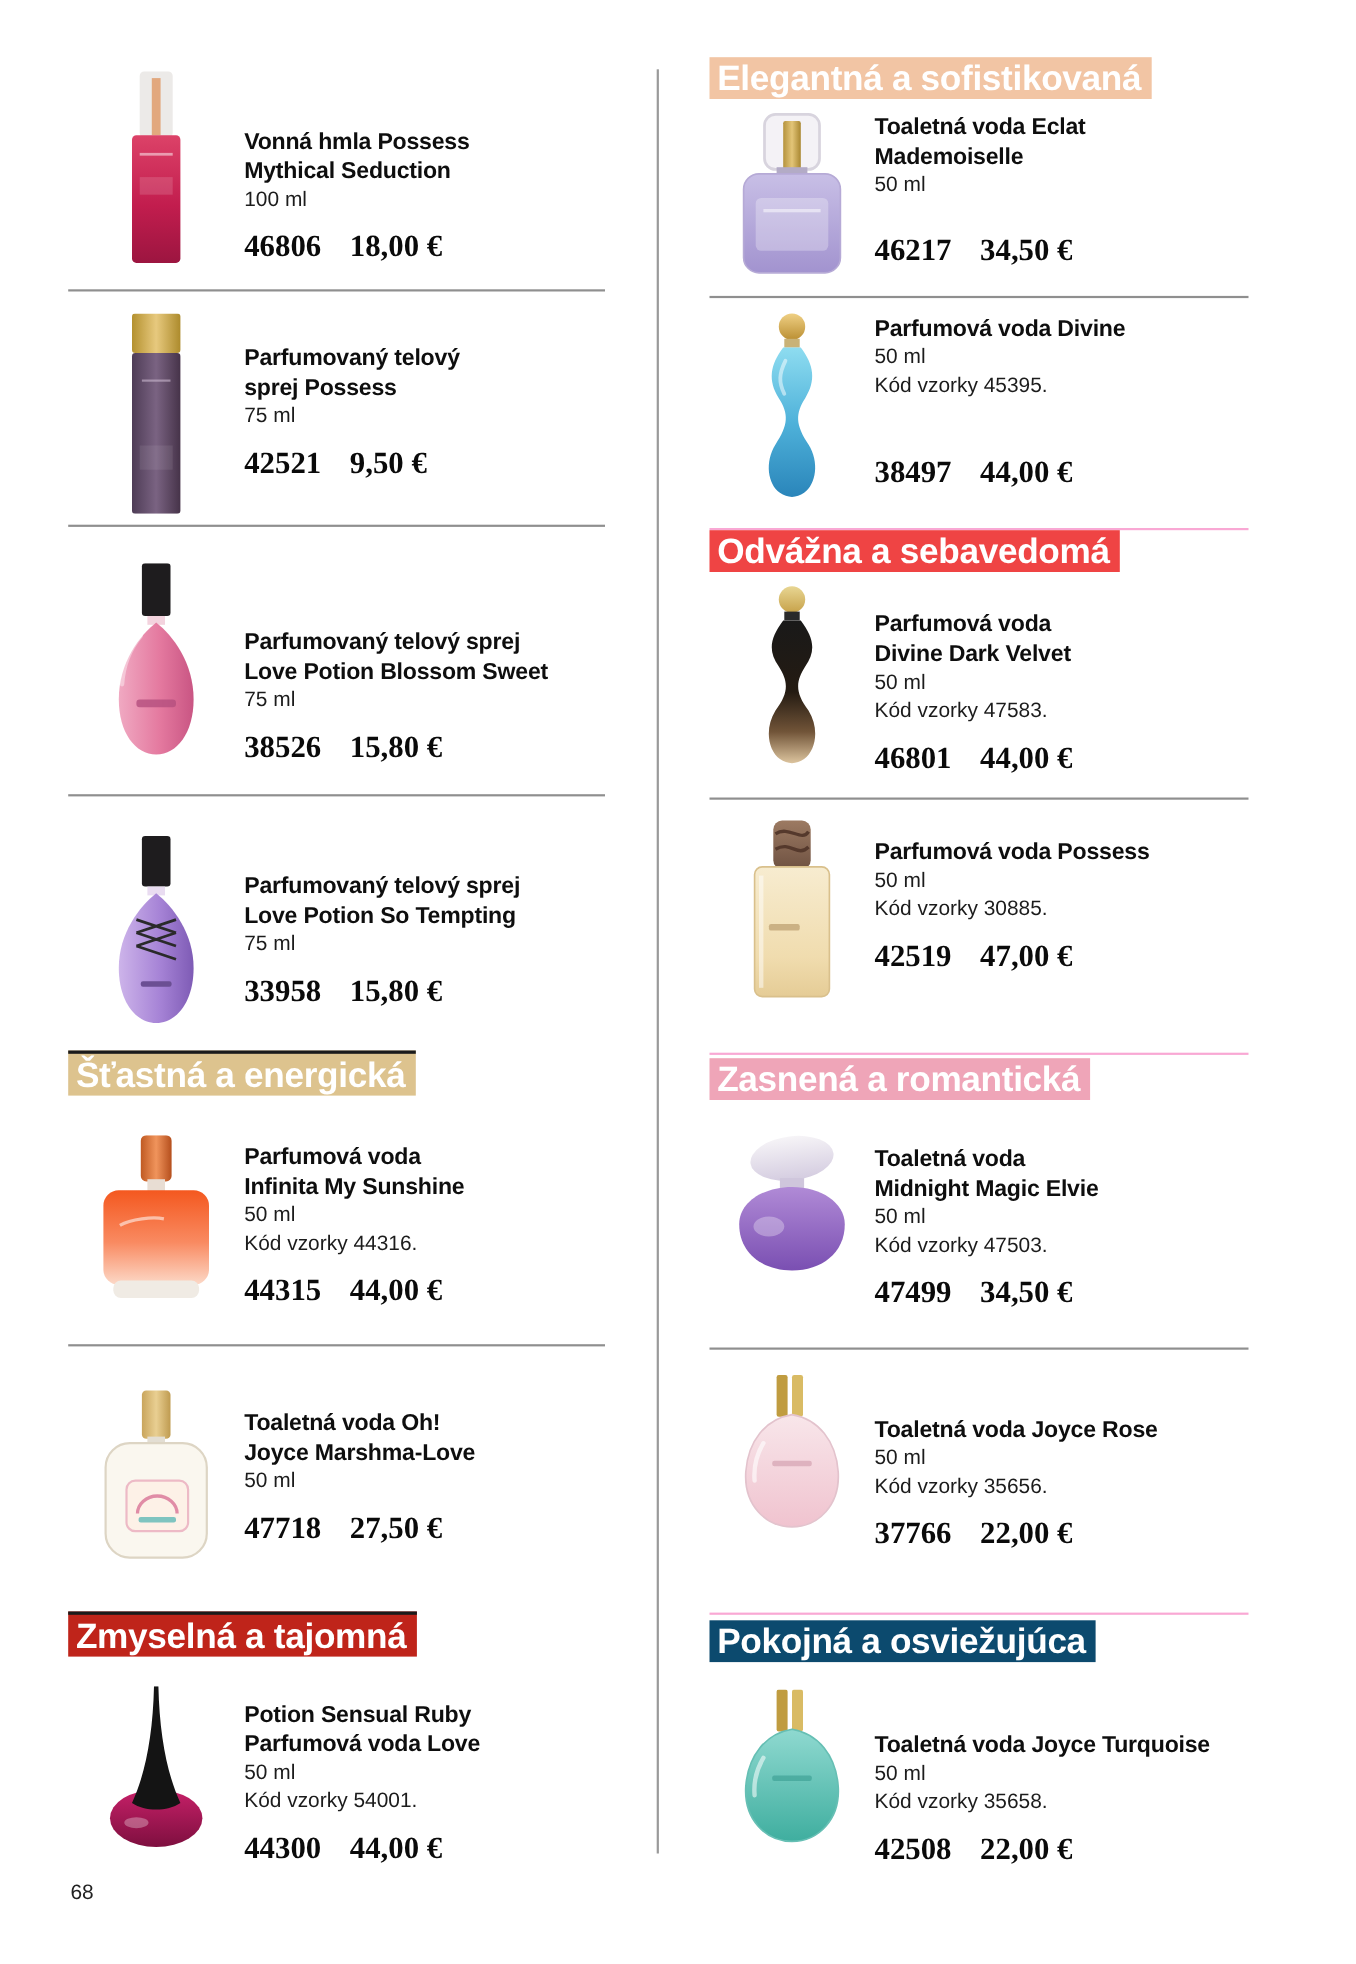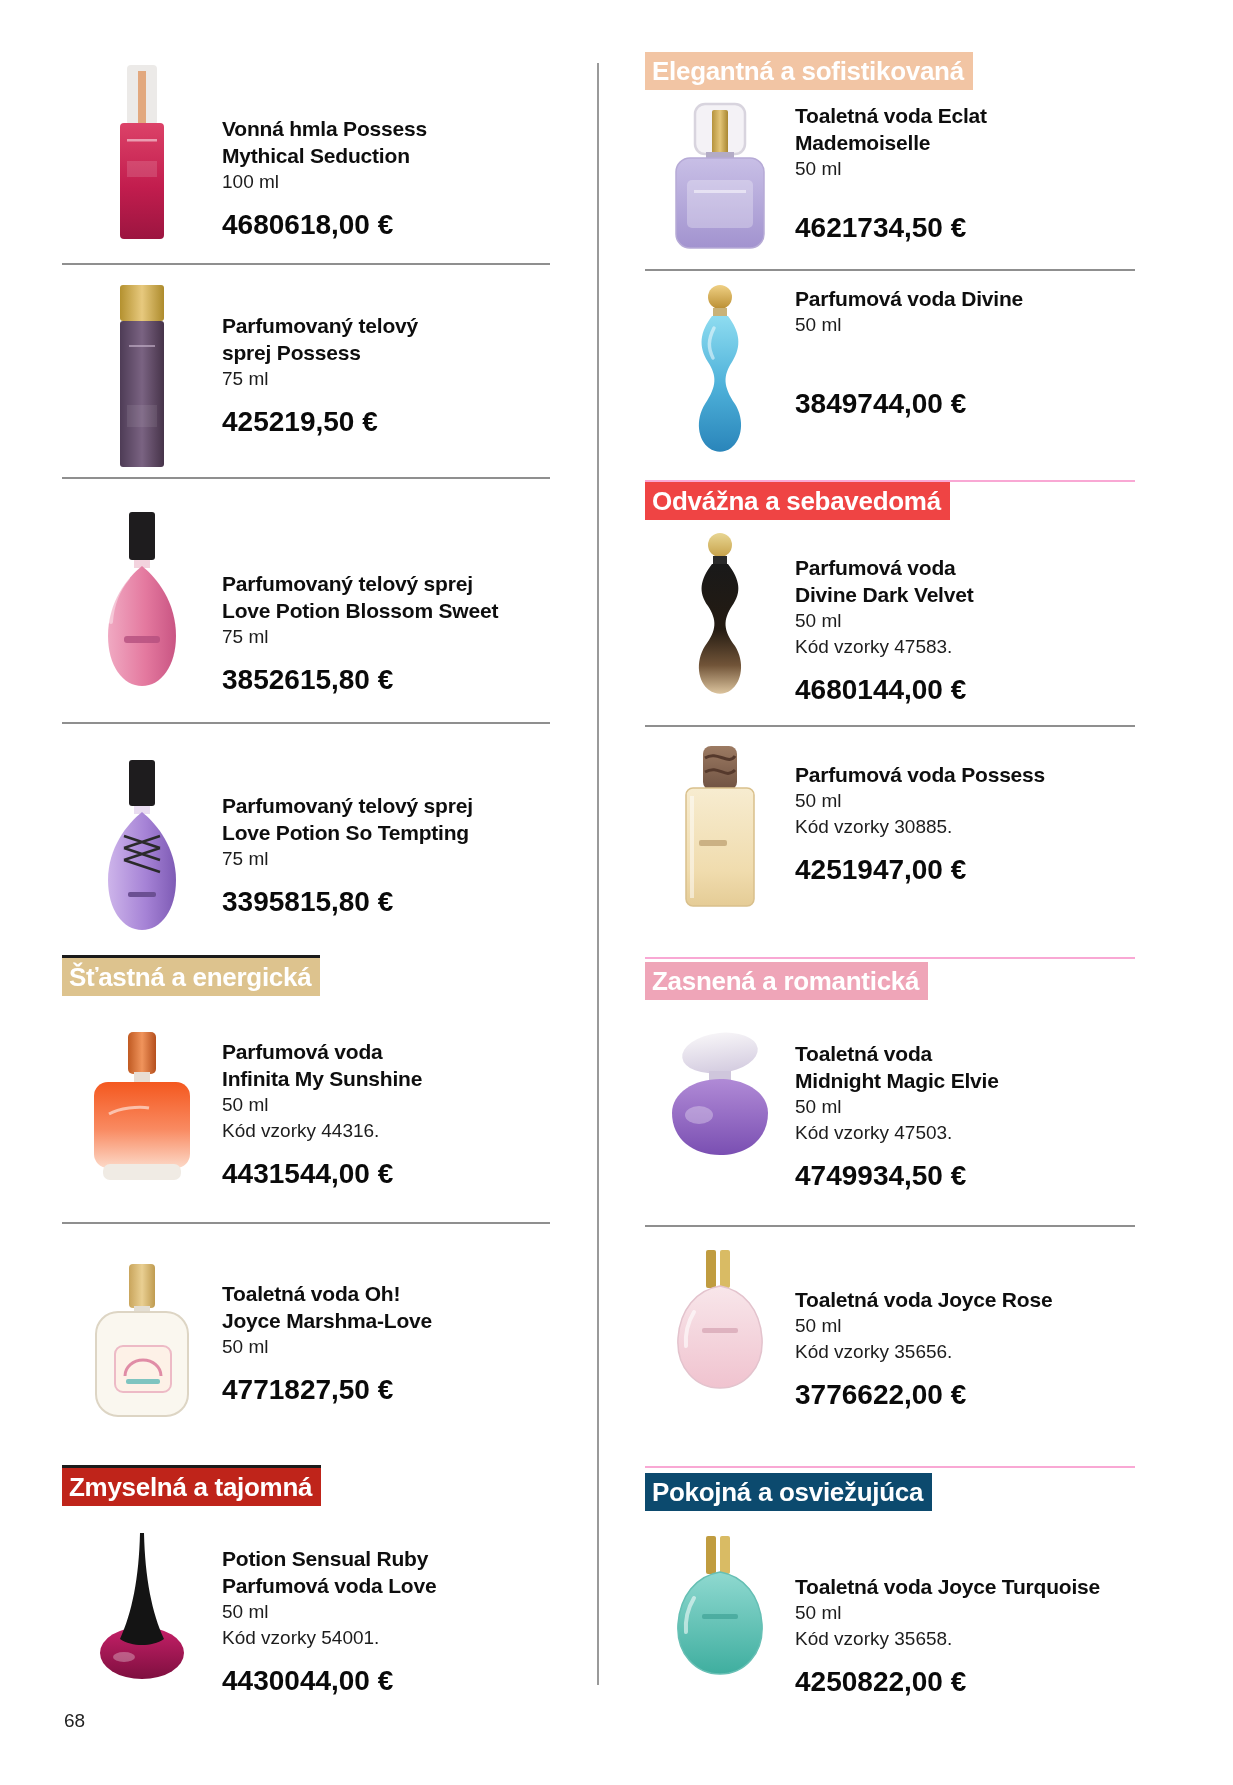--- a/index.html
+++ b/index.html
@@ -25,24 +25,24 @@
   .ip0{padding-top:0}.ip12{padding-top:12px}.ip13{padding-top:13px}.ip17{padding-top:17px}
   .ip20{padding-top:20px}.ip23{padding-top:23px}.ip25{padding-top:25px}.ip27{padding-top:27px}
   .ip33{padding-top:33px}.ip36{padding-top:36px}.ip38{padding-top:38px}
   .tp12{padding-top:12px}.tp14{padding-top:14px}.tp34{padding-top:34px}.tp39{padding-top:39px}
   .tp40{padding-top:40px}.tp42{padding-top:42px}.tp47{padding-top:47px}.tp52{padding-top:52px}
   .tp56{padding-top:56px}.tp59{padding-top:59px}.tp62{padding-top:62px}.tp65{padding-top:34px}
   .tp68{padding-top:68px}.tp91{padding-top:91px}
   .title{font-size:21px;font-weight:700;line-height:27px;letter-spacing:-0.2px;color:#0e0e0e;}
   .tl{display:block;white-space:nowrap;}
   .meta{font-size:19px;line-height:26px;color:#1c1c1c;white-space:nowrap;}
-  .price{display:flex;font-size:28px;font-weight:700;line-height:31px;margin-top:14px;color:#0a0a0a;white-space:nowrap;}
+  .price{display:flex;gap:26px;font-size:28px;font-weight:700;line-height:31px;margin-top:14px;color:#0a0a0a;white-space:nowrap;font-family:Liberation Serif, serif;}
   .pm30{margin-top:30px}.pm50{margin-top:50px}
   .band{display:block;width:fit-content;height:38px;line-height:38px;box-sizing:content-box;
-    color:#fff;font-weight:700;font-size:26px;letter-spacing:-0.3px;padding:0 9px 0 7px;white-space:nowrap;}
+    color:#fff;font-weight:700;font-size:32px;letter-spacing:-0.3px;padding:0 9px 0 7px;white-space:nowrap;}
   .band-l{border-top:3px solid #1b1b1b;}
   .mt3{margin-top:3px}.mt5{margin-top:5px}
   .pagenum{position:absolute;left:64px;top:1710px;font-size:19px;color:#222;}
   svg{display:block;}
 </style>
 </head>
 <body>
 
 <div class="vdiv"></div>
 
@@ -331,20 +331,21 @@
         <path d="M24,32 C12,48 10,62 20,78 C29,92 29,102 17,120 C7,136 10,156 21,164 C28,169 36,169 43,164 C54,156 57,136 47,120 C35,102 35,92 44,78 C54,62 52,48 40,32 Z" fill="url(#gR2b)"></path>
         <path d="M26,44 C20,56 20,64 25,74" stroke="#fff" stroke-width="3.5" opacity=".5" fill="none" stroke-linecap="round"></path>
       </svg>
     </div>
     <div class="ptxt tp14">
       <div class="title">
         <span class="tl">Parfumová voda Divine</span>
         <span class="tl"></span>
       </div>
       <div class="meta">50 ml</div>
+      <div class="meta">Kód vzorky 45395.</div>
       <div class="price pm50">
         <span>38497</span>
         <span>44,00 €</span>
       </div>
     </div>
   </div>
 
   <div class="band" style="background: #ef4444;">Odvážna a sebavedomá</div>
 
   <div class="row h205">

